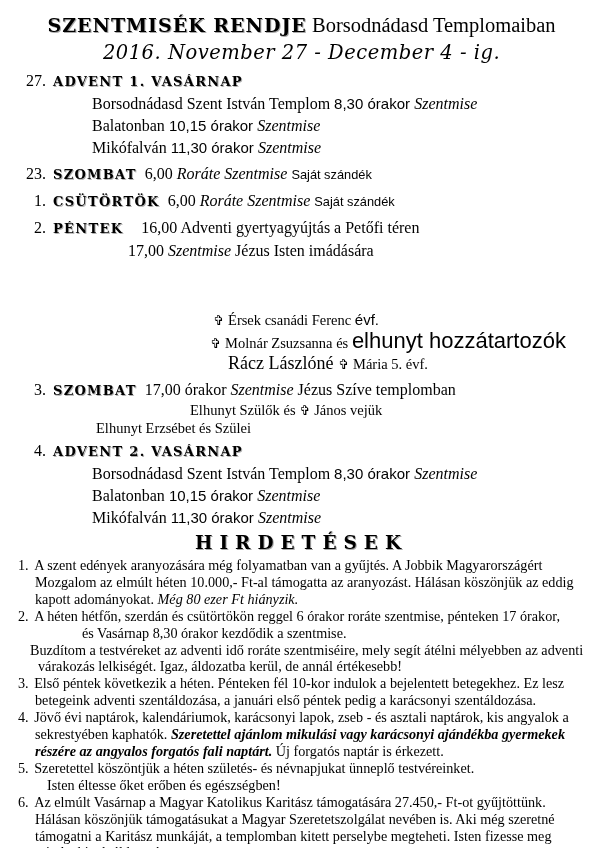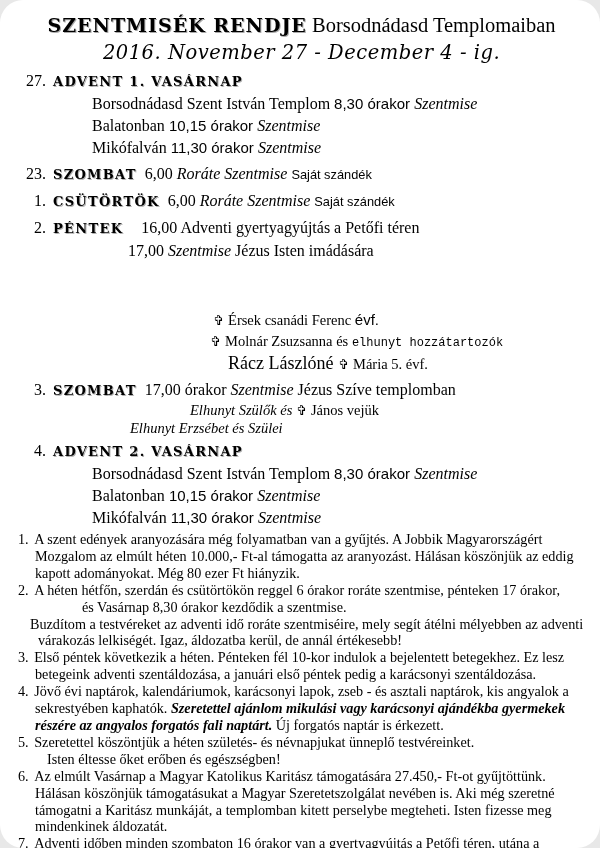--- a/index.html
+++ b/index.html
@@ -1,19 +1,19 @@
 <!DOCTYPE html>
 <html><head>
 <meta charset="utf-8">
 <style>
   html,body{margin:0;padding:0;background:#e8e8e8;}
   .page{
     width:600px;height:848px;margin:0 auto;background:#ffffff;
     box-sizing:border-box;padding:12px 15px 0 18px;overflow:hidden;
-    font-family:"Liberation Serif",serif;color:#000;border-radius:23px;
+    font-family:"Liberation Serif",serif;color:#000;
   }
   
   .title-line{text-align:center;line-height:26px;white-space:nowrap;}
   .title-deco{
     font-family:"DejaVu Serif",serif;font-weight:bold;font-size:19px;
     letter-spacing:1px;text-shadow:1px 1px 0 #aaa;
   }
   .title-reg{font-family:"Liberation Serif",serif;font-size:20.5px;}
   .subtitle{
     text-align:center;font-family:"DejaVu Serif",serif;font-style:italic;
@@ -34,27 +34,27 @@
   .subline{line-height:22px;white-space:nowrap;}
   .subline.tight{line-height:19.5px;}
   .subline.racz{line-height:20px;}
   .subline.small{line-height:16.5px;}
   .gap{display:inline-block;}
   
   .sg-se{font-family:"Liberation Serif",serif;font-size:16px;}
   .sg-se2{font-family:"Liberation Serif",serif;font-size:14.5px;}
   .sg-se3{font-family:"Liberation Serif",serif;font-size:18px;}
   .sg-sa{font-family:"Liberation Sans",sans-serif;font-size:15px;}
-  .sg-sa2{font-family:Liberation Mono, monospace;font-size:12px;}
+  .sg-sa2{font-family:Liberation Sans, sans-serif;font-size:22px;}
   .sg-sm{font-family:"Liberation Sans",sans-serif;font-size:12.8px;}
   .sg-is{font-family:"Liberation Serif",serif;font-style:italic;font-size:16px;}
-  .sg-is2{font-family:"Liberation Serif",serif;font-style:italic;font-size:14.5px;}
+  .sg-is2{font-family:"Liberation Serif",serif;font-size:14.5px;}
   .sg-cr{font-family:"DejaVu Sans",sans-serif;font-size:13px;}
   .sg-r{}
-  .sg-i{text-align:right;}
+  .sg-i{font-style:italic;text-align:right;}
   .sg-bi{font-style:italic;font-weight:bold;}
   
   .ann-heading{
     text-align:center;font-family:"DejaVu Serif",serif;font-weight:bold;
     font-size:18.5px;letter-spacing:7px;line-height:24px;margin-top:2px;
     text-shadow:1px 1px 0 #aaa;
   }
   .announcements{margin-top:2px;font-size:14.2px;line-height:16.9px;}
   .ann{padding-left:17px;text-indent:-17px;}
   .ann.cont{padding-left:20px;text-indent:-8px;}
@@ -83,30 +83,31 @@
       <div class="entry">
         <div class="entry-head"><span class="enum">2.</span><span class="eday">PÉNTEK</span><span class="gap" style="width: 14px;"></span><span class="sg-se">16,00 </span><span class="sg-se">Adventi gyertyagyújtás a Petőfi téren</span></div>
         <div class="subline" style="margin-left: 110px;"><span class="sg-se">17,00 </span><span class="sg-is">Szentmise </span><span class="sg-se">Jézus Isten imádására</span></div>
         <div class="subline tight" style="margin-left: 195px; margin-top: 48px;"><span class="sg-cr">✞ </span><span class="sg-se2">Érsek csanádi Ferenc </span><span class="sg-sa">évf.</span></div>
         <div class="subline tight" style="margin-left: 192px;"><span class="sg-cr">✞ </span><span class="sg-se2">Molnár Zsuzsanna és </span><span class="sg-sa2">elhunyt hozzátartozók</span></div>
         <div class="subline racz" style="margin-left: 210px;"><span class="sg-se3">Rácz Lászlóné </span><span class="sg-cr">✞ </span><span class="sg-se2">Mária 5. évf.</span></div>
       </div>
       <div class="entry">
         <div class="entry-head"><span class="enum">3.</span><span class="eday">SZOMBAT</span><span class="gap" style="width: 4px;"></span><span class="sg-se">17,00 órakor </span><span class="sg-is">Szentmise </span><span class="sg-se">Jézus Szíve templomban</span></div>
         <div class="subline small" style="margin-left: 172px;"><span class="sg-is2">Elhunyt Szülők és </span><span class="sg-cr">✞ </span><span class="sg-se2">János vejük</span></div>
-        <div class="subline small" style="margin-left: 112px;"><span class="sg-is2">Elhunyt Erzsébet és Szülei</span></div>
+        <div class="subline small" style="margin-left: 78px;"><span class="sg-is2">Elhunyt Erzsébet és Szülei</span></div>
       </div>
       <div class="entry">
         <div class="entry-head"><span class="enum">4.</span><span class="eday">ADVENT 2. VASÁRNAP</span></div>
         <div class="subline" style="margin-left: 74px;"><span class="sg-se">Borsodnádasd Szent István Templom </span><span class="sg-sa">8,30 órakor </span><span class="sg-is">Szentmise</span></div>
         <div class="subline" style="margin-left: 74px;"><span class="sg-se">Balatonban </span><span class="sg-sa">10,15 órakor </span><span class="sg-is">Szentmise</span></div>
         <div class="subline" style="margin-left: 74px;"><span class="sg-se">Mikófalván </span><span class="sg-sa">11,30 órakor </span><span class="sg-is">Szentmise</span></div>
       </div>
     </div>
 
+  <div class="ann-heading">HIRDETÉSEK</div>
   <div class="announcements">
       <div class="ann"><span class="ann-num">1. </span><span class="sg-r">A szent edények aranyozására még folyamatban van a gyűjtés. A Jobbik Magyarországért Mozgalom az elmúlt héten 10.000,- Ft-al támogatta az aranyozást. Hálásan köszönjük az eddig kapott adományokat. </span><span class="sg-i">Még 80 ezer Ft hiányzik.</span></div>
       <div class="ann"><span class="ann-num">2. </span><span class="sg-r">A héten hétfőn, szerdán és csütörtökön reggel 6 órakor roráte szentmise, pénteken 17 órakor,</span><br><span class="gap" style="width: 47px;"></span><span class="sg-r">és Vasárnap 8,30 órakor kezdődik a szentmise.</span></div>
       <div class="ann cont"><span class="sg-r">Buzdítom a testvéreket az adventi idő roráte szentmiséire, mely segít átélni mélyebben az adventi várakozás lelkiségét. Igaz, áldozatba kerül, de annál értékesebb!</span></div>
       <div class="ann"><span class="ann-num">3. </span><span class="sg-r">Első péntek következik a héten. Pénteken fél 10-kor indulok a bejelentett betegekhez. Ez lesz betegeink adventi szentáldozása, a januári első péntek pedig a karácsonyi szentáldozása.</span></div>
       <div class="ann"><span class="ann-num">4. </span><span class="sg-r">Jövő évi naptárok, kalendáriumok, karácsonyi lapok, zseb - és asztali naptárok, kis angyalok a sekrestyében kaphatók. </span><span class="sg-bi">Szeretettel ajánlom mikulási vagy karácsonyi ajándékba gyermekek részére az angyalos forgatós fali naptárt.</span><span class="sg-r"> Új forgatós naptár is érkezett.</span></div>
       <div class="ann"><span class="ann-num">5. </span><span class="sg-r">Szeretettel köszöntjük a héten születés- és névnapjukat ünneplő testvéreinket.</span><br><span class="gap" style="width: 12px;"></span><span class="sg-r">Isten éltesse őket erőben és egészségben!</span></div>
       <div class="ann"><span class="ann-num">6. </span><span class="sg-r">Az elmúlt Vasárnap a Magyar Katolikus Karitász támogatására 27.450,- Ft-ot gyűjtöttünk. Hálásan köszönjük támogatásukat a Magyar Szeretetszolgálat nevében is. Aki még szeretné támogatni a Karitász munkáját, a templomban kitett perselybe megteheti. Isten fizesse meg mindenkinek áldozatát.</span></div>
       <div class="ann"><span class="ann-num">7. </span><span class="sg-r">Adventi időben minden szombaton 16 órakor van a gyertyagyújtás a Petőfi téren, utána a szentmise a Jézus Szive templomban. A gyertyagyújtás szertartásában lesz a predikáció. Szeretettel hívjuk és várjuk testvéreinket.</span></div>
     </div>

